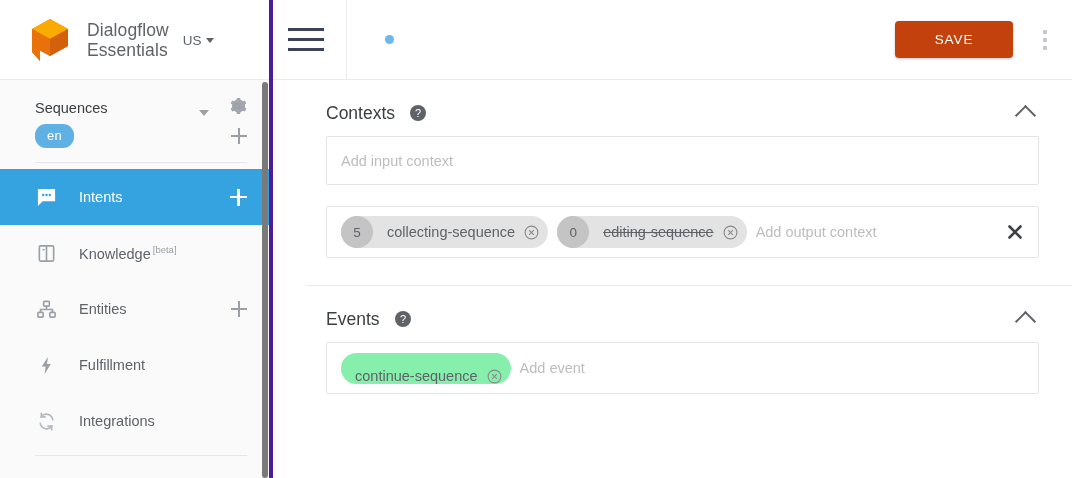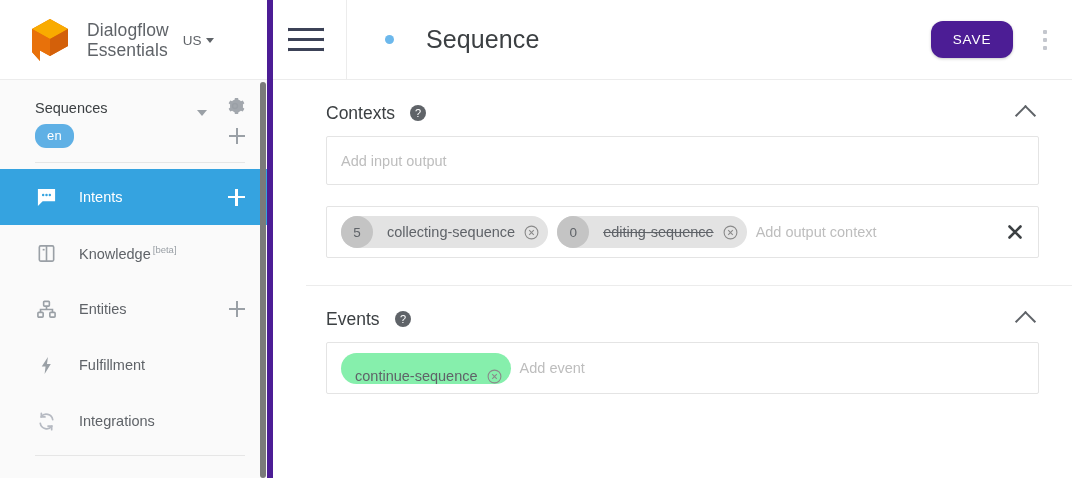--- a/index.html
+++ b/index.html
@@ -10,21 +10,21 @@
     font-family: "Liberation Sans", sans-serif;
     -webkit-font-smoothing: antialiased;
   }
   #app { position: relative; width: 1072px; height: 478px; display: flex; }
 
   
   #sidebar {
     position: relative;
     width: 273px; height: 478px;
     background: #fafafa;
-    border-right: 6px solid #4c1d95;
+    border-right: 4px solid #4c1d95;
     flex: 0 0 273px;
   }
   .brand {
     height: 80px;
     display: flex; align-items: center;
     padding-left: 27px;
     background: #ffffff;
     border-bottom: 1px solid #ececec;
   }
   .brand-logo { width: 46px; height: 48px; flex: 0 0 46px; }
@@ -135,24 +135,24 @@
   .title-dot {
     width: 9px; height: 9px; border-radius: 50%;
     background: #6cb8ec; margin-left: 38px;
   }
   .page-title {
     margin-left: 32px; font-size: 25px; color: #3c4043;
     font-weight: 400; letter-spacing: .1px;
   }
   .topbar-spacer { flex: 1; }
   .save-btn {
-    background: #4c1d95; color: #ffffff;
+    background: #c2410c; color: #ffffff;
     font-size: 13.5px; letter-spacing: .9px;
-    border: none; border-radius: 12px;
-    width: 82px; height: 37px; cursor: pointer;
+    border: none; border-radius: 4px;
+    width: 118px; height: 37px; cursor: pointer;
     box-shadow: 0 1px 3px rgba(0,0,0,.22);
   }
   .kebab {
     width: 36px; height: 40px; margin: 0 9px 0 14px;
     display: flex; flex-direction: column; align-items: center;
     justify-content: center; gap: 4px; cursor: pointer;
   }
   .kebab i { width: 4px; height: 4px; border-radius: 1px; background: #c4c7ce; display: block; }
 
   .content { padding: 0; }
@@ -330,21 +330,20 @@
   <section id="main">
 
     <header class="topbar">
       <div class="hamburger">
         <span></span>
           <span></span>
           <span></span>
       </div>
       <div class="topbar-sep"></div>
       <span class="title-dot"></span>
-      <h1 class="page-title">Sequence</h1>
       <span class="topbar-spacer"></span>
       <button class="save-btn">SAVE</button>
       <div class="kebab">
           <i></i>
           <i></i>
           <i></i>
         </div>
     </header>
 
     <div class="content">
@@ -356,21 +355,21 @@
             <svg viewBox="0 0 16 16" width="16" height="16">
               <circle cx="8" cy="8" r="8" fill="#5f6368"></circle>
               <text x="8" y="12" font-size="11" font-family="Liberation Sans, sans-serif" fill="#ffffff" text-anchor="middle">?</text>
             </svg>
           </span>
           <span class="sec-spacer"></span>
           <span class="chev-up"></span>
         </div>
 
         <div class="field-box">
-          <span class="placeholder">Add input output</span>
+          <span class="placeholder">Add input context</span>
         </div>
 
         <div class="gap-20"></div>
 
         <div class="field-box tall">
           <span class="ctx-chip">
             <span class="ctx-badge">5</span>
             <span class="ctx-label">collecting-sequence</span>
             <span class="chip-x">
               <svg viewBox="0 0 15 15" width="15" height="15" fill="none" stroke="#8a8a8a" stroke-width="1.1">

